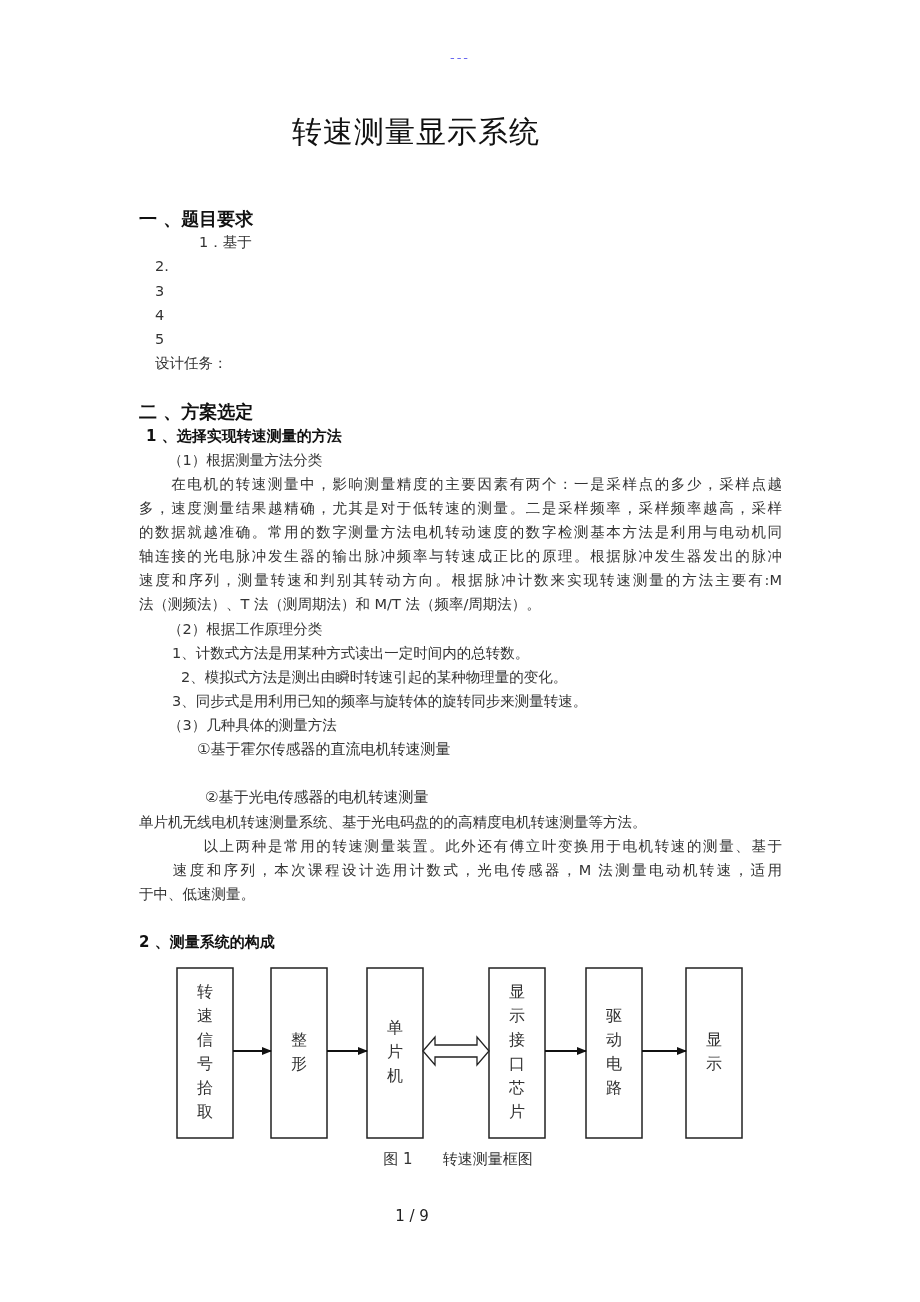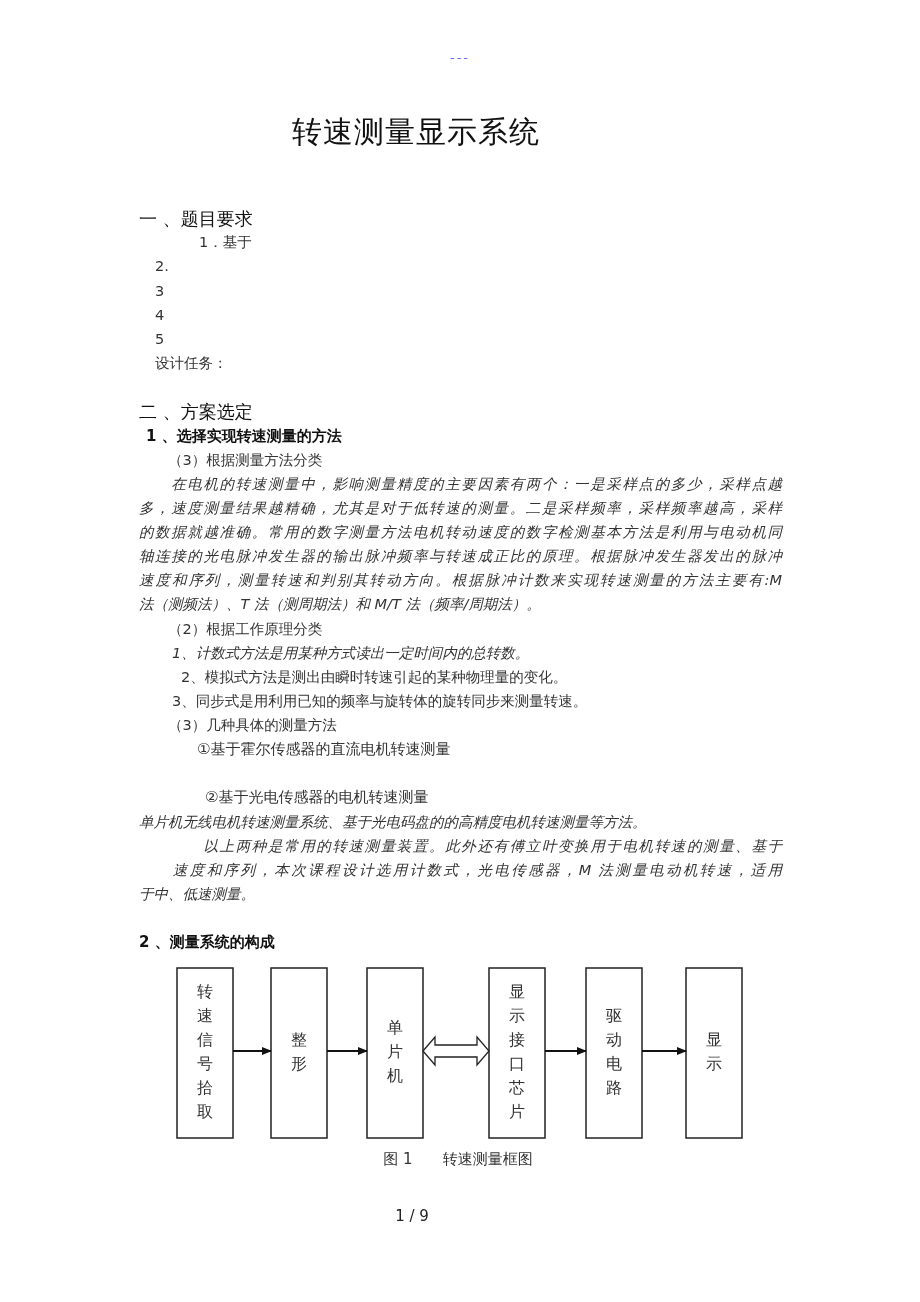--- a/index.html
+++ b/index.html
@@ -1,25 +1,25 @@
 <!DOCTYPE html>
 <html><head>
 <meta charset="utf-8">
 <style>
   html, body { margin:0; padding:0; background:#ffffff; }
   body { width:920px; height:1302px; position:relative; overflow:hidden;
          font-family:"DejaVu Sans", "Liberation Sans", sans-serif; color:#222; }
   .abs { position:absolute; white-space:nowrap; }
   .header-mark { left:0; width:920px; top:50px; text-align:center; color:#6a6af0; font-size:13px; letter-spacing:2px; }
   .title { left:0; width:832px; top:112px; text-align:center; font-size:30px; color:#111; font-family:"DejaVu Serif", serif; letter-spacing:1px; }
-  .h1 { font-size:18px; font-weight:normal; color:#111; left:139px; }
+  .h1 { font-size:18px; font-weight:bold; color:#111; left:139px; }
   .h2 { font-size:15px; font-weight:bold; color:#111; left:146px; }
   .txt { font-size:14.5px; color:#333; }
   .para { position:absolute; left:139px; width:643px; font-size:14.5px; line-height:24px; color:#333; text-align:justify; }
-  .para .line { display:block; white-space:nowrap; text-align-last:justify;font-style:italic; }
+  .para .line { display:block; white-space:nowrap; text-align-last:justify; }
   .para .line.last { text-align-last:left; }
   svg text { font-family:"DejaVu Sans", sans-serif; }
   .caption { left:0; width:916px; text-align:center; top:1150px; font-size:15px; color:#333; }
   .pagenum { left:0; width:824px; text-align:center; top:1207px; font-size:15px; color:#222; }
 </style>
 </head>
 <body>
 
 <div class="abs header-mark">---</div>
 <div class="abs title">转速测量显示系统</div>
@@ -27,33 +27,33 @@
 <div class="abs h1" style="top:207px;">一 、题目要求</div>
 <div class="abs txt" style="left:155px; top:233px;margin-left:44px;">1．基于</div>
 <div class="abs txt" style="left:155px; top:258px;">2.</div>
 <div class="abs txt" style="left:155px; top:283px;">3</div>
 <div class="abs txt" style="left:155px; top:307px;">4</div>
 <div class="abs txt" style="left:155px; top:331px;">5</div>
 <div class="abs txt" style="left:155px; top:354px;">设计任务：</div>
 
 <div class="abs h1" style="top:400px;">二 、方案选定</div>
 <div class="abs h2" style="top:427px;">1 、选择实现转速测量的方法</div>
-<div class="abs txt" style="left:168px; top:451px;">（3）根据测量方法分类</div>
+<div class="abs txt" style="left:168px; top:451px;">（1）根据测量方法分类</div>
 
 <div class="para" style="top:472px;">
   <span class="line">　　在电机的转速测量中，影响测量精度的主要因素有两个：一是采样点的多少，采样点越</span>
   <span class="line">多，速度测量结果越精确，尤其是对于低转速的测量。二是采样频率，采样频率越高，采样</span>
   <span class="line">的数据就越准确。常用的数字测量方法电机转动速度的数字检测基本方法是利用与电动机同</span>
   <span class="line">轴连接的光电脉冲发生器的输出脉冲频率与转速成正比的原理。根据脉冲发生器发出的脉冲</span>
   <span class="line">速度和序列，测量转速和判别其转动方向。根据脉冲计数来实现转速测量的方法主要有:M</span>
   <span class="line last">法（测频法）、T 法（测周期法）和 M/T 法（频率/周期法）。</span>
 </div>
 
 <div class="abs txt" style="left:168px; top:620px;">（2）根据工作原理分类</div>
-<div class="abs txt" style="left:172px; top:644px;font-style:italic;">1、计数式方法是用某种方式读出一定时间内的总转数。</div>
+<div class="abs txt" style="left:172px; top:644px;">1、计数式方法是用某种方式读出一定时间内的总转数。</div>
 <div class="abs txt" style="left:172px; top:668px;margin-left:9px;">2、模拟式方法是测出由瞬时转速引起的某种物理量的变化。</div>
 <div class="abs txt" style="left:172px; top:692px;">3、同步式是用利用已知的频率与旋转体的旋转同步来测量转速。</div>
 <div class="abs txt" style="left:168px; top:716px;">（3）几种具体的测量方法</div>
 <div class="abs txt" style="left:197px; top:740px; font-size:15px;">①基于霍尔传感器的直流电机转速测量</div>
 <div class="abs txt" style="left:205px; top:788px; font-size:15px;">②基于光电传感器的电机转速测量</div>
 
 <div class="para" style="top:810px;">
   <span class="line last">单片机无线电机转速测量系统、基于光电码盘的的高精度电机转速测量等方法。</span>
   <span class="line">　　　　以上两种是常用的转速测量装置。此外还有傅立叶变换用于电机转速的测量、基于</span>
 </div>

